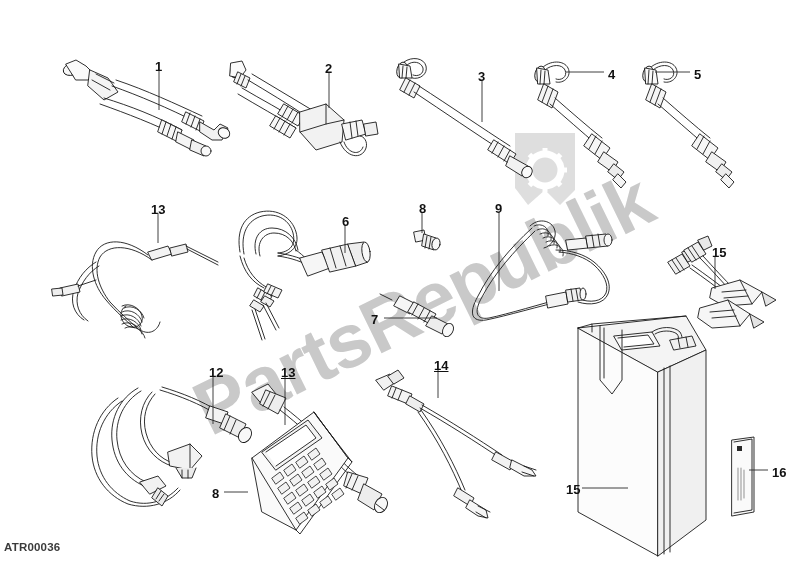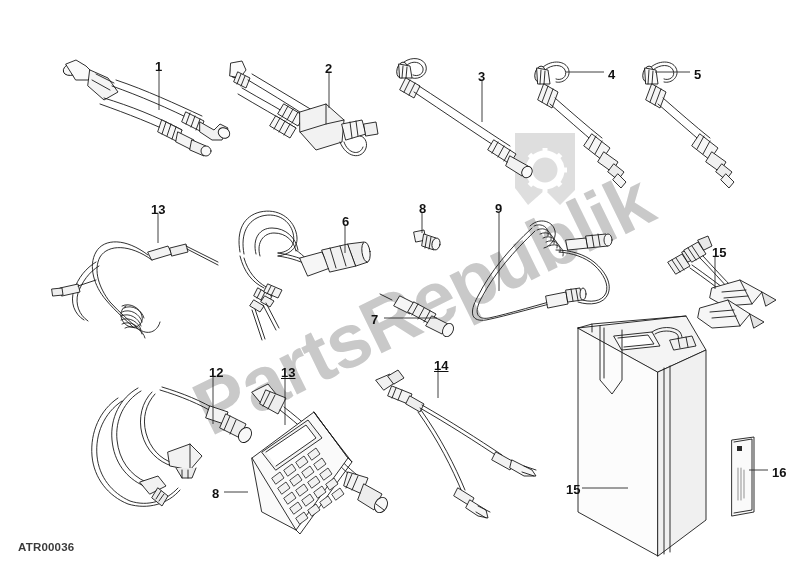--- a/index.html
+++ b/index.html
@@ -29,21 +29,21 @@
     font-family: "Liberation Sans", sans-serif;
     font-size: 13px;
     font-weight: bold;
     color: #111111;
     letter-spacing: 0px;
     white-space: nowrap;
     line-height: 13px;
   }
   #plate-code {
     position: absolute;
-    left: 18px;
+    left: 4px;
     top: 541px;
     font-family: "Liberation Sans", sans-serif;
     font-size: 11.5px;
     font-weight: bold;
     color: #3b3b3b;
     letter-spacing: 0.2px;
   }
   .wm-text {
     position: absolute;
     font-family: "Liberation Sans", sans-serif;

